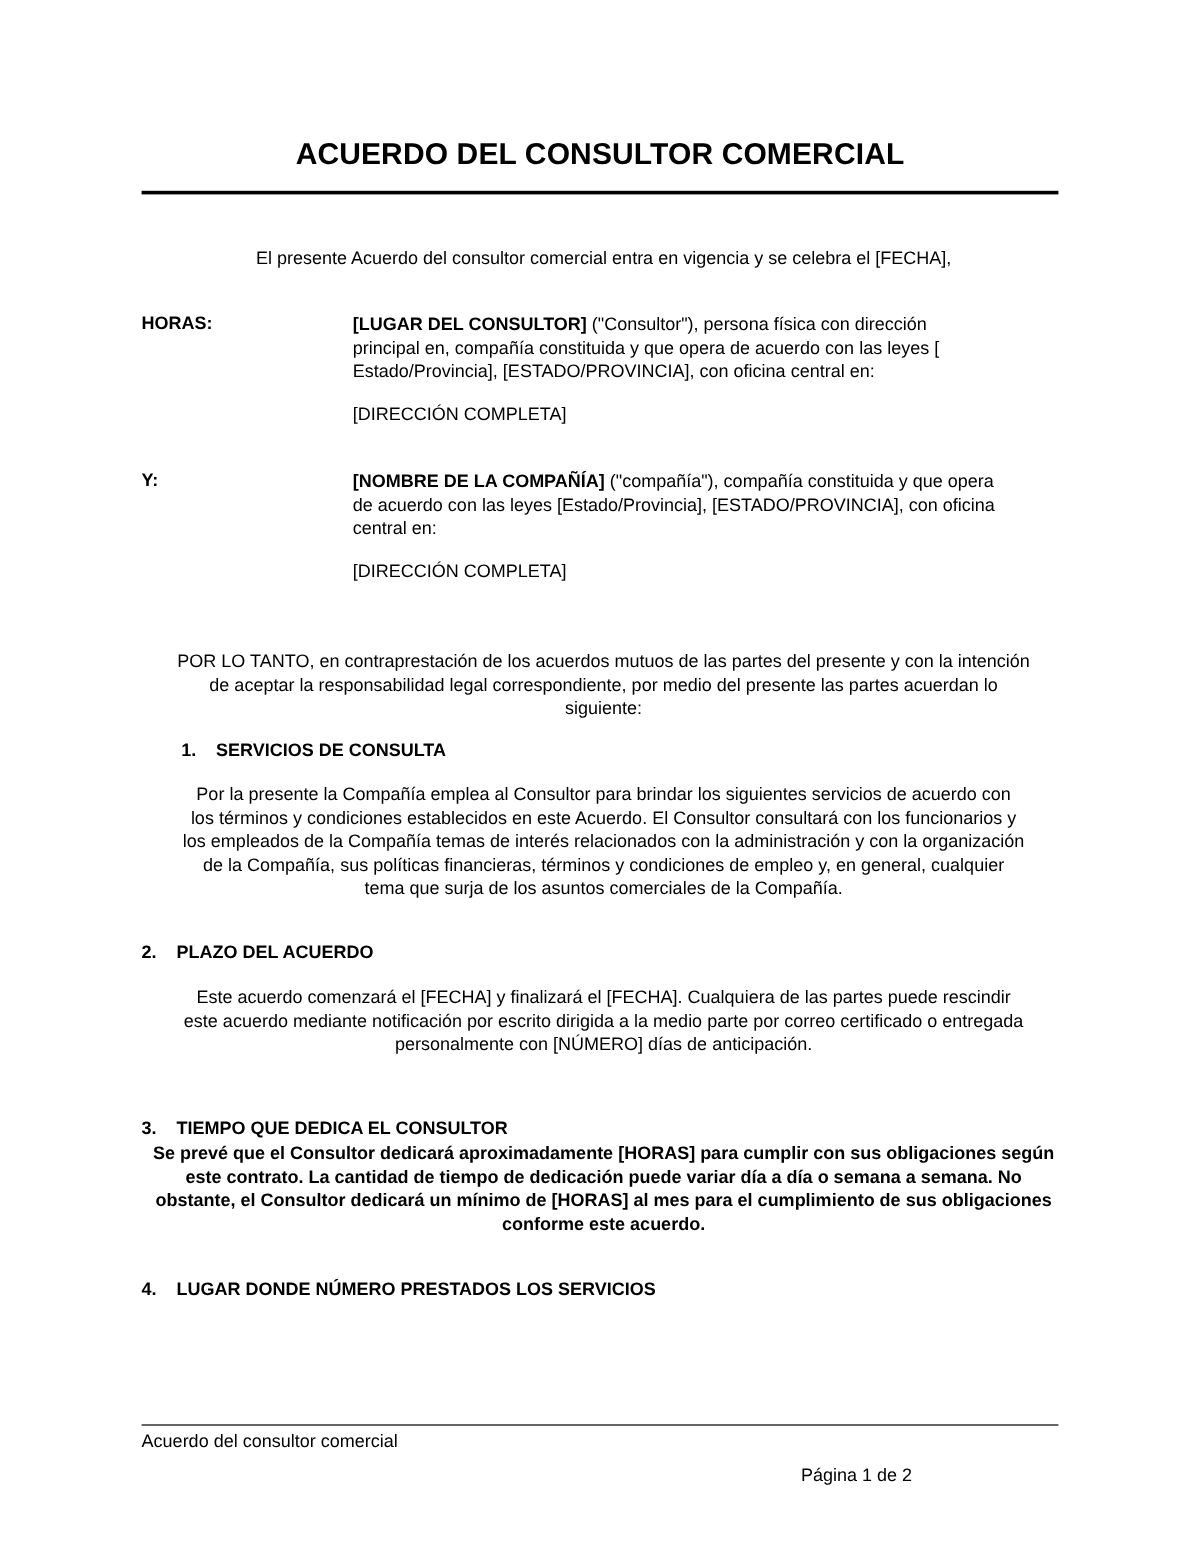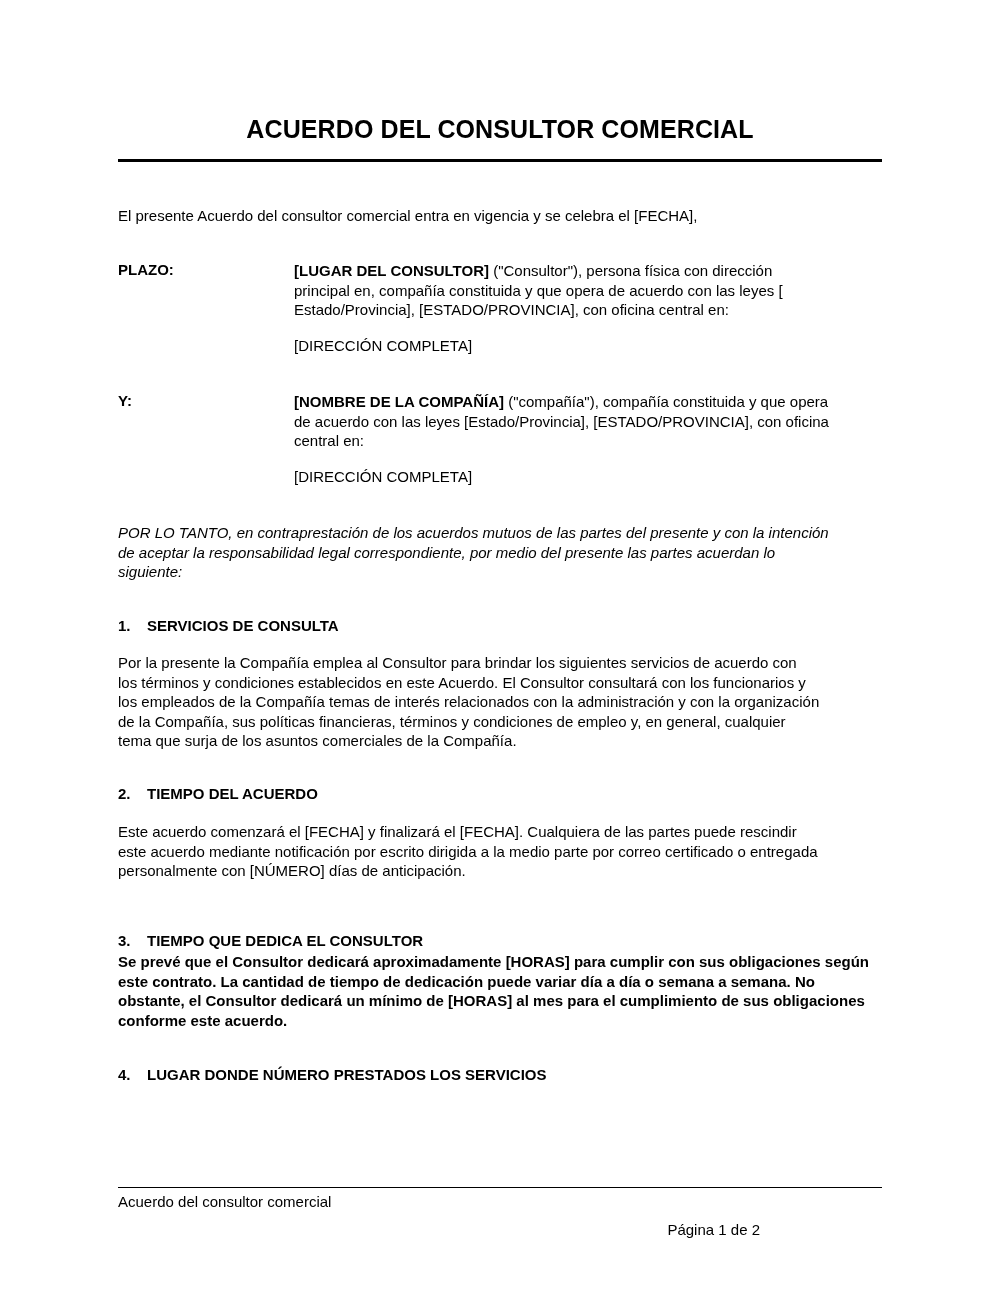--- a/index.html
+++ b/index.html
@@ -2,64 +2,64 @@
 <html><head>
 <meta charset="utf-8">
 <style>
   html, body { margin: 0; padding: 0; background: #ffffff; }
   body { width: 1000px; height: 1290px; position: relative; overflow: hidden;
          font-family: "Liberation Sans", sans-serif; color: #000; font-size: 15px; }
   .page { position: absolute; left: 0; top: 0; width: 884px; height: 1290px; }
   .title { position: absolute; left: 118px; width: 764px; top: 115px; text-align: center;
            font-size: 25px; font-weight: bold; letter-spacing: 0.1px; }
   .rule-top { position: absolute; left: 118px; width: 764px; top: 159px; height: 3px; background: #000; }
-  .p { position: absolute; left: 118px; width: 770px; line-height: 19.5px; white-space: pre-line; }
+  .p { position: absolute; left: 118px; width: 770px; line-height: 19.5px; white-space: pre-line; text-align: center; }
   .label { position: absolute; left: 118px; font-weight: bold; }
   .party { position: absolute; left: 294px; width: 590px; line-height: 19.5px; white-space: pre-line; }
   .b { font-weight: bold; }
   .h { position: absolute; left: 118px; font-weight: bold; }
   .h .num { display: inline-block; width: 29px; }
   .rule-foot { position: absolute; left: 118px; width: 764px; top: 1187px; height: 1px; background: #000; }
   .foot-left { position: absolute; left: 118px; top: 1193px; }
   .foot-right { position: absolute; right: 124px; top: 1193px; margin-top: 28px; }
 </style>
 </head>
 <body>
 
 <div class="page">
 
   <div class="title">ACUERDO DEL CONSULTOR COMERCIAL</div>
   <div class="rule-top"></div>
 
   <div class="p" style="top:206px;">El presente Acuerdo del consultor comercial entra en vigencia y se celebra el [FECHA],</div>
 
-  <div class="label" style="top:261px;">PLAZO:</div>
+  <div class="label" style="top:261px;">HORAS:</div>
   <div class="party" style="top:261px;"><span class="b">[LUGAR DEL CONSULTOR]</span><span> ("Consultor"), persona física con dirección
 principal en, compañía constituida y que opera de acuerdo con las leyes [
 Estado/Provincia], [ESTADO/PROVINCIA], con oficina central en:</span></div>
   <div class="party" style="top:336px;">[DIRECCIÓN COMPLETA]</div>
 
   <div class="label" style="top:392px;">Y:</div>
   <div class="party" style="top:392px;"><span class="b">[NOMBRE DE LA COMPAÑÍA]</span><span> ("compañía"), compañía constituida y que opera
 de acuerdo con las leyes [Estado/Provincia], [ESTADO/PROVINCIA], con oficina
 central en:</span></div>
   <div class="party" style="top:467px;">[DIRECCIÓN COMPLETA]</div>
 
-  <div class="p" style="top:523px;font-style:italic;">POR LO TANTO, en contraprestación de los acuerdos mutuos de las partes del presente y con la intención
+  <div class="p" style="top:542px;">POR LO TANTO, en contraprestación de los acuerdos mutuos de las partes del presente y con la intención
 de aceptar la responsabilidad legal correspondiente, por medio del presente las partes acuerdan lo
 siguiente:</div>
 
-  <div class="h" style="top:617px;"><span class="num">1.</span><span>SERVICIOS DE CONSULTA</span></div>
+  <div class="h" style="top:617px;margin-left:33px;"><span class="num">1.</span><span>SERVICIOS DE CONSULTA</span></div>
   <div class="p" style="top:653px;">Por la presente la Compañía emplea al Consultor para brindar los siguientes servicios de acuerdo con
 los términos y condiciones establecidos en este Acuerdo. El Consultor consultará con los funcionarios y
 los empleados de la Compañía temas de interés relacionados con la administración y con la organización
 de la Compañía, sus políticas financieras, términos y condiciones de empleo y, en general, cualquier
 tema que surja de los asuntos comerciales de la Compañía.</div>
 
-  <div class="h" style="top:785px;"><span class="num">2.</span><span>TIEMPO DEL ACUERDO</span></div>
+  <div class="h" style="top:785px;"><span class="num">2.</span><span>PLAZO DEL ACUERDO</span></div>
   <div class="p" style="top:822px;">Este acuerdo comenzará el [FECHA] y finalizará el [FECHA]. Cualquiera de las partes puede rescindir
 este acuerdo mediante notificación por escrito dirigida a la medio parte por correo certificado o entregada
 personalmente con [NÚMERO] días de anticipación.</div>
 
   <div class="h" style="top:932px;"><span class="num">3.</span><span>TIEMPO QUE DEDICA EL CONSULTOR</span></div>
   <div class="p" style="top:952px;font-weight:bold;">Se prevé que el Consultor dedicará aproximadamente [HORAS] para cumplir con sus obligaciones según
 este contrato. La cantidad de tiempo de dedicación puede variar día a día o semana a semana. No
 obstante, el Consultor dedicará un mínimo de [HORAS] al mes para el cumplimiento de sus obligaciones
 conforme este acuerdo.</div>
 

